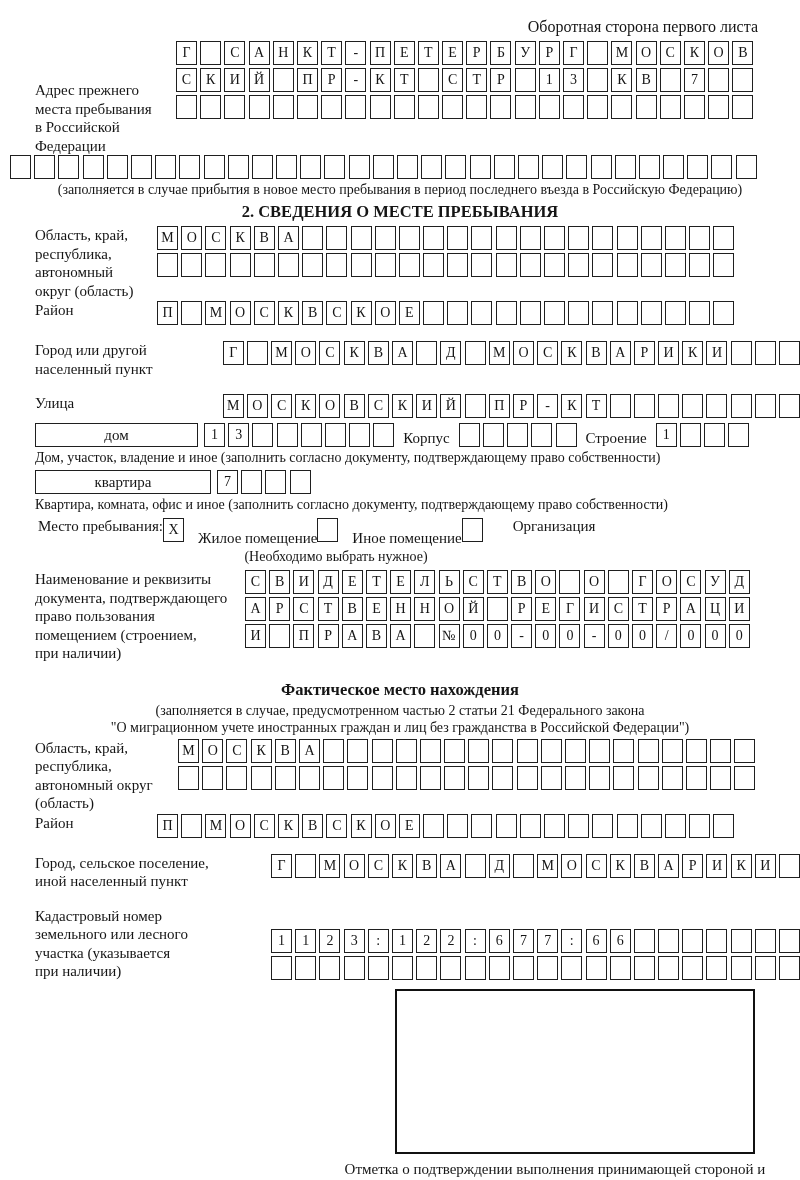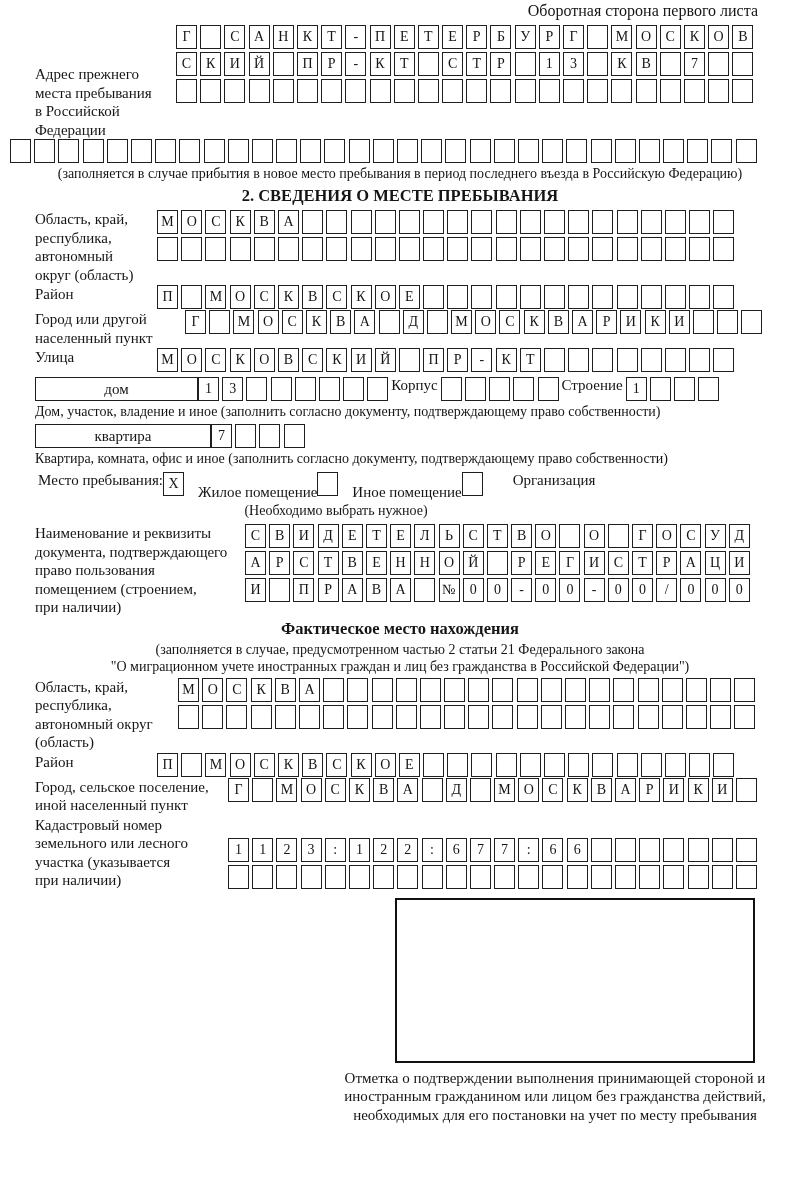--- a/index.html
+++ b/index.html
@@ -3,52 +3,52 @@
 <meta charset="utf-8">
 <style>
   * { box-sizing: border-box; }
   html,body { margin:0; padding:0; }
   body {
     width:800px; height:1180px; overflow:hidden;
     background:#ffffff; color:#151515;
     font-family:"Liberation Serif","DejaVu Serif",serif;
     font-size:15px;
   }
-  .hdr { text-align:right; padding:2px 42px 0 0; font-size:16px; }
+  .hdr { text-align:right; padding:18px 42px 0 0; font-size:16px; }
   .cell {
     flex:0 0 21px; width:21px; height:24px;
     border:1.5px solid #1f1f1f; background:#fff;
     display:inline-flex; align-items:center; justify-content:center;
     font-size:14px; line-height:1;
   }
   .boxrow { display:flex; gap:3.2px; }
   .rows .boxrow { margin-bottom:3.2px; }
   .flexblock { display:flex; align-items:flex-start; margin-left:35px; }
   .lbl { line-height:18.5px; font-size:15px; flex:0 0 auto; }
   .w141 { width:141px;margin-top:40px; } .w122 { width:122px; } .w143 { width:143px; }
   .w193 { width:193px; } .w210 { width:210px; }
   .fullrow { margin-left:10px; }
   .cap { font-size:14px; line-height:17px; margin-top:2px; }
   .center { text-align:center; }
   .sect-title { text-align:center; font-weight:bold; font-size:16.5px; line-height:21px; margin-top:3px; }
   .indent28 { margin-left:28px; }
-  .domrow { display:flex; align-items:flex-start; margin-left:35px; }
+  .domrow { display:flex; align-items:flex-end; margin-left:35px; gap:6px; }
   .widebox {
     height:24px; border:1.5px solid #1f1f1f;
     display:flex; align-items:center; justify-content:center; font-size:15px;
   }
   .dombox { width:163px; } .kvbox { width:176px; }
   .inline-lbl { padding:0 3px; white-space:nowrap; }
   .leftcap { margin-left:35px; }
   .mesto { display:flex; margin-left:38px; margin-top:5px; }
   .mesto .cell { margin-left:0; }
   .ml8{margin-left:8px;} .ml14{margin-left:14px;margin-top:12px;} .ml20{margin-left:20px;}
   .ml22{margin-left:22px;} .ml30{margin-left:30px;}
   .choose-note { margin-left:180px; width:312px; text-align:center; font-size:14px; margin-top:2px; }
-  .mt1{margin-top:1px;} .mt2{margin-top:1px;} .mt3{margin-top:3px;}
+  .mt1{margin-top:1px;} .mt2{margin-top:16px;justify-content:space-between;} .mt3{margin-top:3px;}
   .mt4{margin-top:4px;} .mt5{margin-top:5px;}
   .rows-offset { margin-top:22px; }
   .stamp-box {
     margin:6px 0 0 395px; width:360px; height:165px;
     border:2px solid #111; background:#fff;
   }
   .stamp-note {
     margin:6px 0 0 330px; width:450px;
     text-align:center; font-size:15px; line-height:18.5px;
   }

